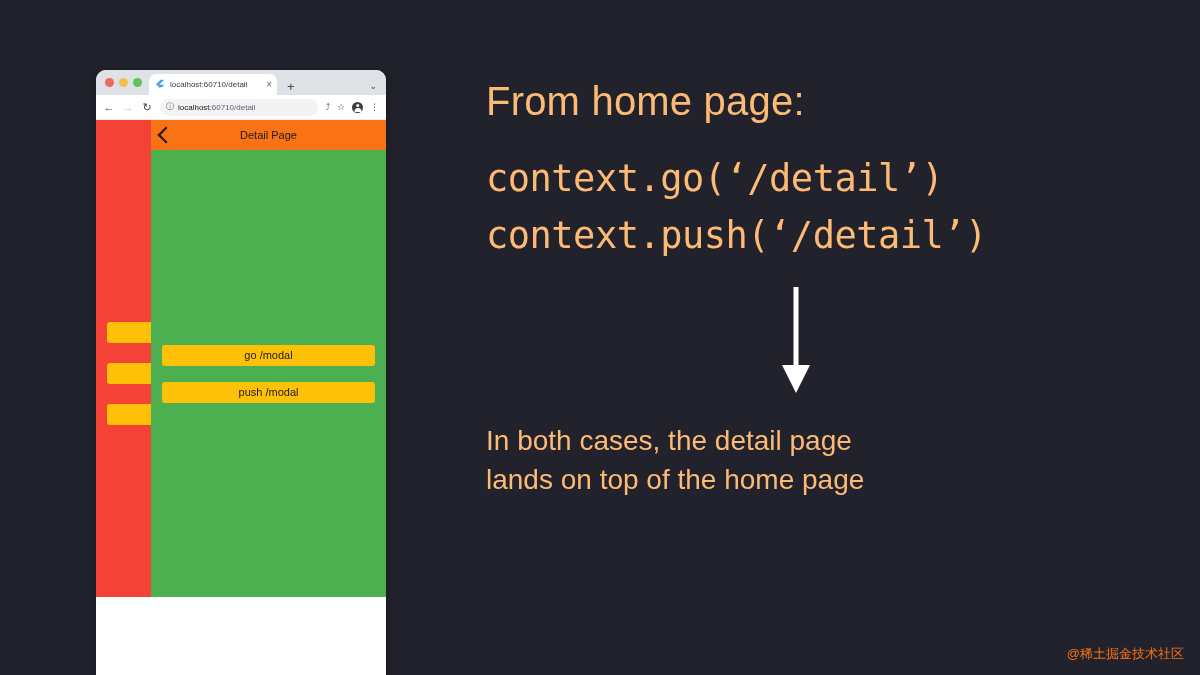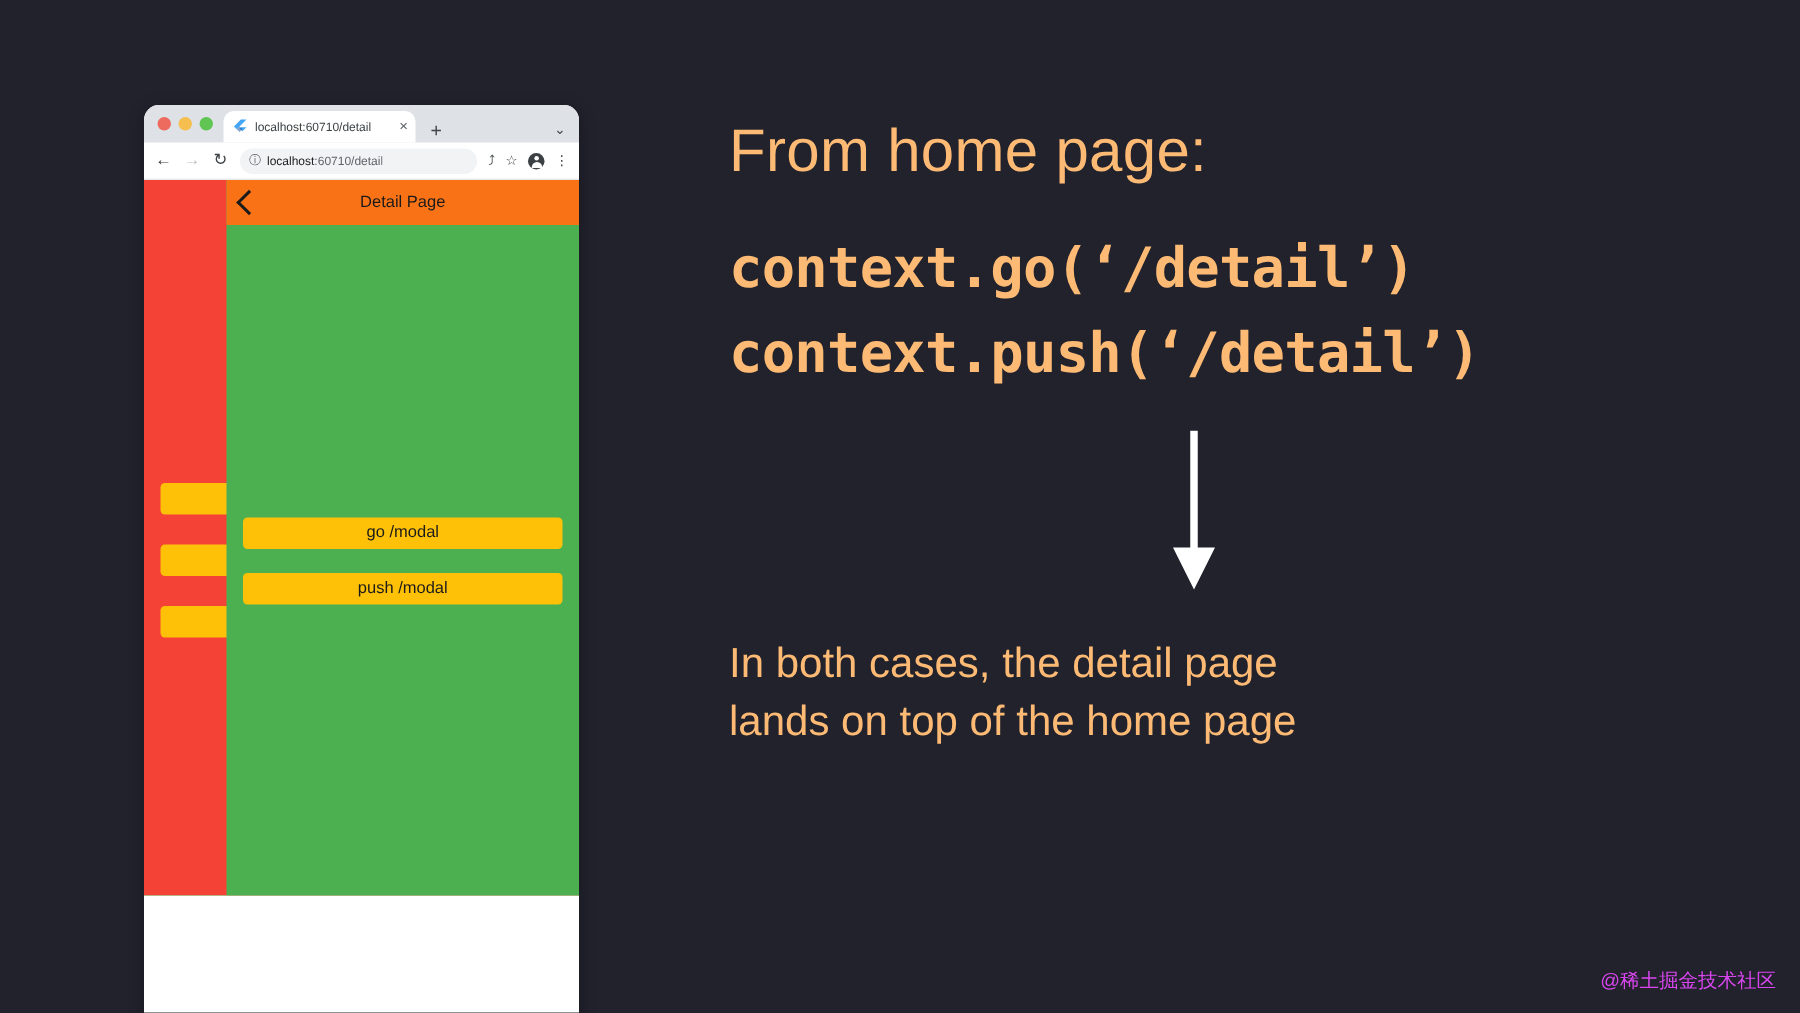--- a/index.html
+++ b/index.html
@@ -268,38 +268,37 @@
     line-height: 1.15;
     letter-spacing: 0.2px;
   }
   .code-block {
     margin-top: 26px;
     font-family: "DejaVu Sans Mono", monospace;
     font-size: 37px;
     line-height: 1.55;
     letter-spacing: -0.5px;
     white-space: nowrap;
-    font-weight: bold;
   }
   .arrow-wrap {
     margin-top: 22px;
     margin-left: 290px;
   }
   .conclusion {
     margin-top: 22px;
     font-size: 28px;
     line-height: 1.4;
   }
 
   .watermark {
     position: absolute;
     right: 16px;
     bottom: 12px;
     font-size: 13px;
-    color: #d946ef;
+    color: #f97316;
   }
 </style>
 </head>
 <body>
 
 <div class="browser-window">
 
   <div class="tab-strip">
     <div class="traffic-lights">
       <span class="tl red"></span>

